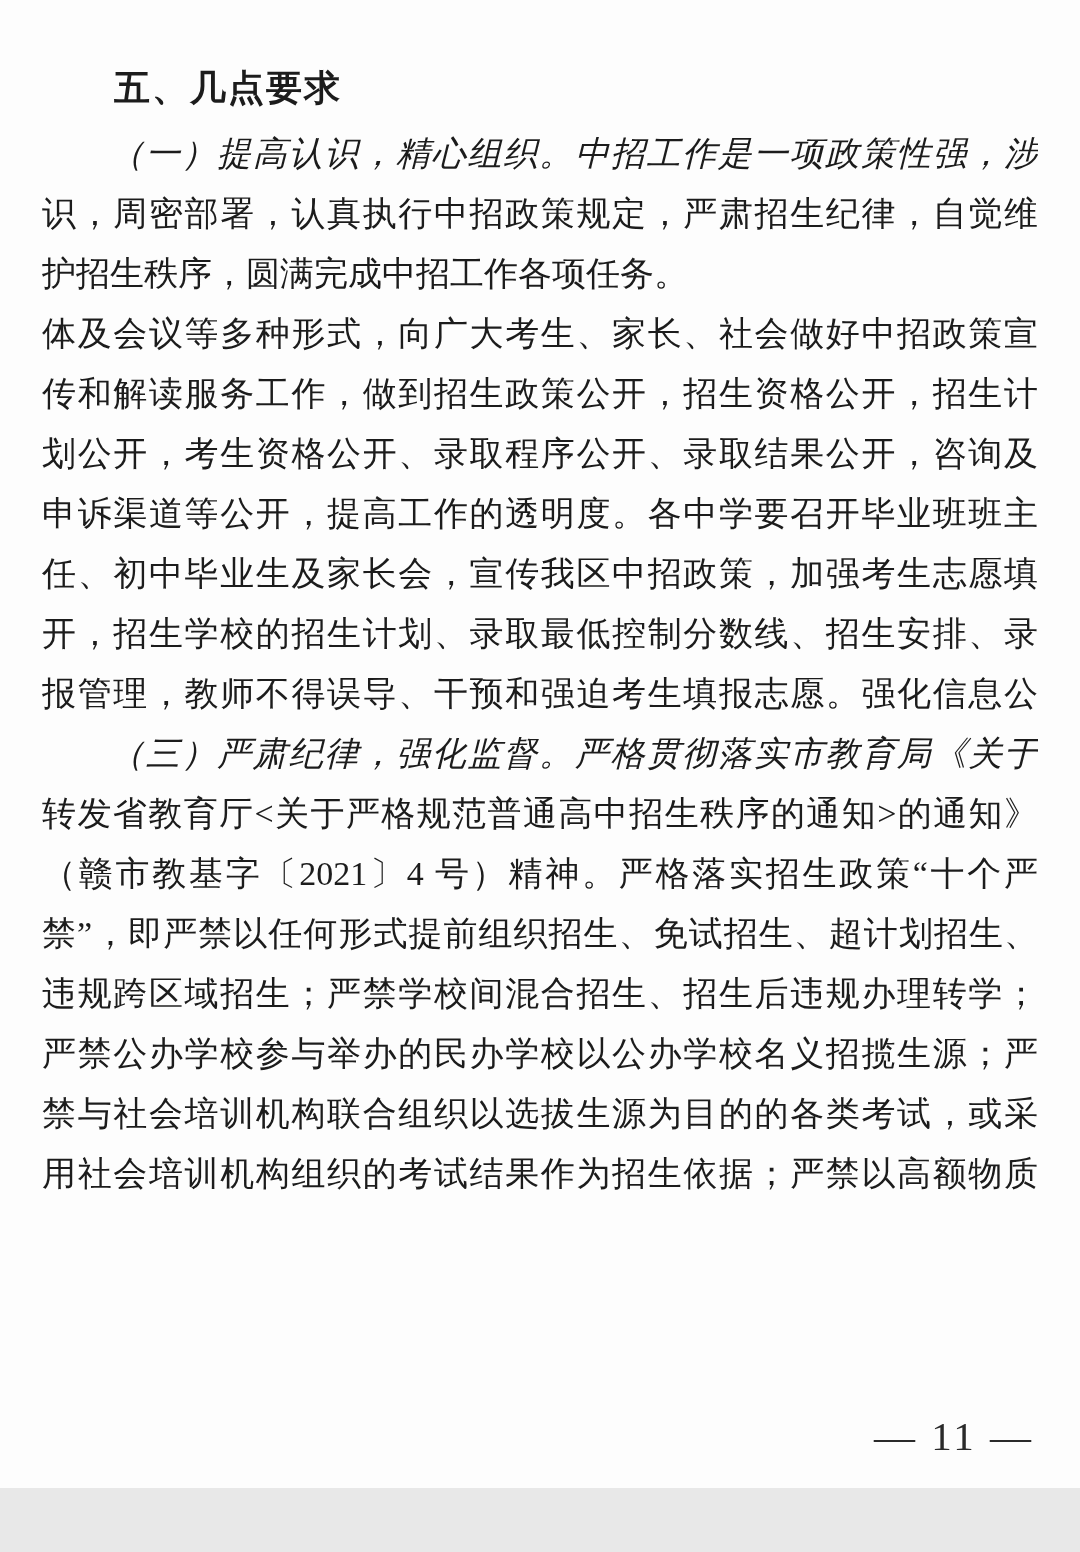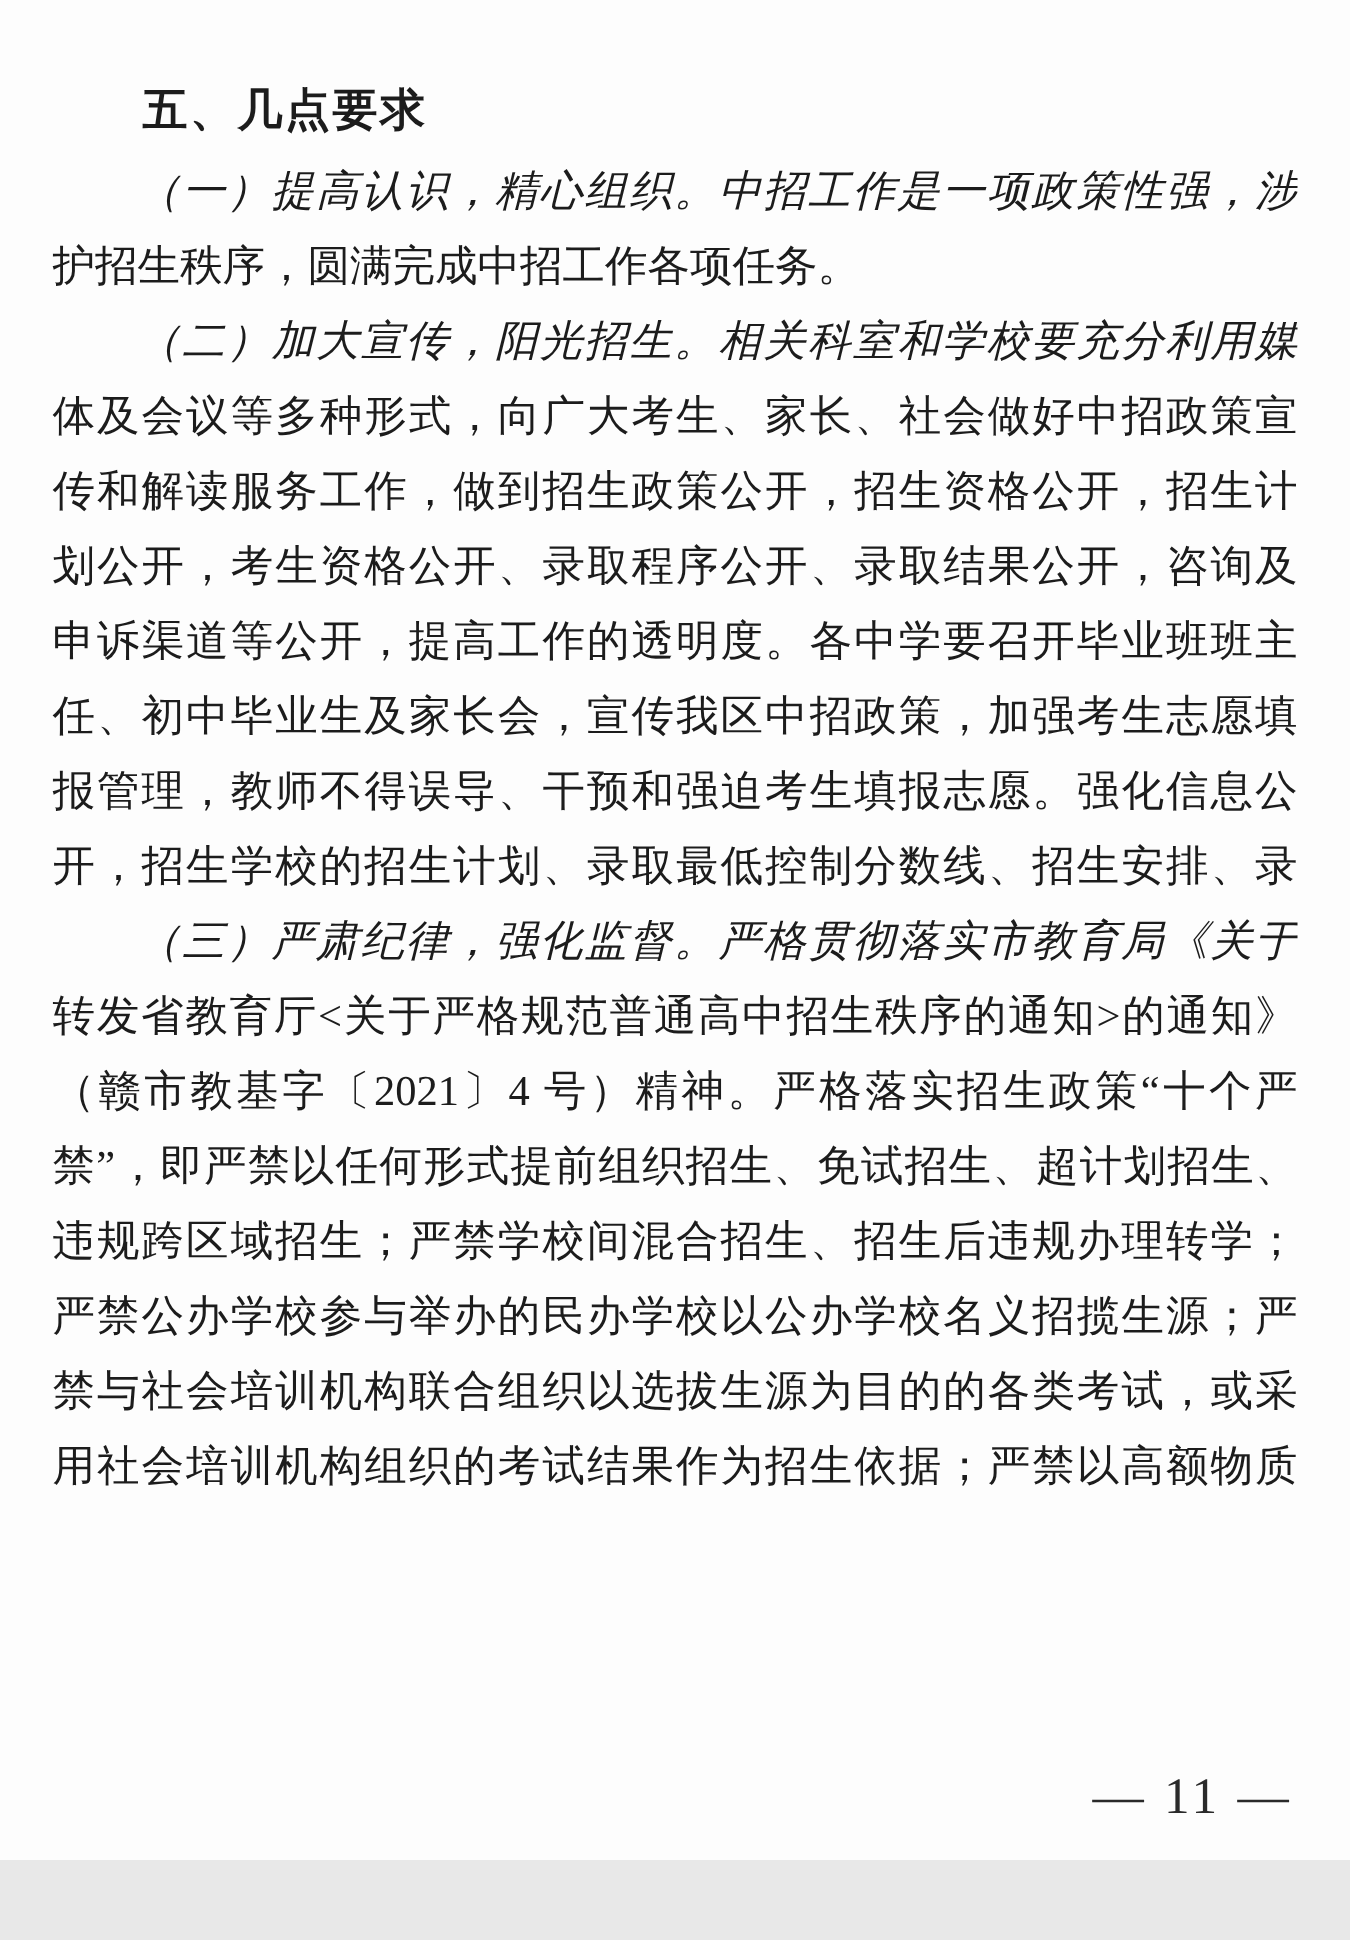--- a/index.html
+++ b/index.html
@@ -48,32 +48,32 @@
 </style>
 </head>
 <body>
 
 <div class="page">
 
   <div class="heading">五、几点要求</div>
 
   <div class="body-text">
     <div class="line first">（一）提高认识，精心组织。中招工作是一项政策性强，涉</div>
+    <div class="line">识，周密部署，认真执行中招政策规定，严肃招生纪律，自觉维</div>
     <div class="line last">护招生秩序，圆满完成中招工作各项任务。</div>
   </div>
 
   <div class="body-text">
-    <div class="line first">（二）加大宣传，阳光招生。相关科室和学校要充分利用媒</div>
     <div class="line">体及会议等多种形式，向广大考生、家长、社会做好中招政策宣</div>
     <div class="line">传和解读服务工作，做到招生政策公开，招生资格公开，招生计</div>
     <div class="line">划公开，考生资格公开、录取程序公开、录取结果公开，咨询及</div>
     <div class="line">申诉渠道等公开，提高工作的透明度。各中学要召开毕业班班主</div>
     <div class="line">任、初中毕业生及家长会，宣传我区中招政策，加强考生志愿填</div>
+    <div class="line">开，招生学校的招生计划、录取最低控制分数线、招生安排、录</div>
     <div class="line">报管理，教师不得误导、干预和强迫考生填报志愿。强化信息公</div>
-    <div class="line">开，招生学校的招生计划、录取最低控制分数线、招生安排、录</div>
   </div>
 
   <div class="body-text">
     <div class="line first">（三）严肃纪律，强化监督。严格贯彻落实市教育局《关于</div>
     <div class="line">转发省教育厅&lt;关于严格规范普通高中招生秩序的通知&gt;的通知》</div>
     <div class="line">（赣市教基字〔2021〕4 号）精神。严格落实招生政策“十个严</div>
     <div class="line">禁”，即严禁以任何形式提前组织招生、免试招生、超计划招生、</div>
     <div class="line">违规跨区域招生；严禁学校间混合招生、招生后违规办理转学；</div>
     <div class="line">严禁公办学校参与举办的民办学校以公办学校名义招揽生源；严</div>
     <div class="line">禁与社会培训机构联合组织以选拔生源为目的的各类考试，或采</div>

